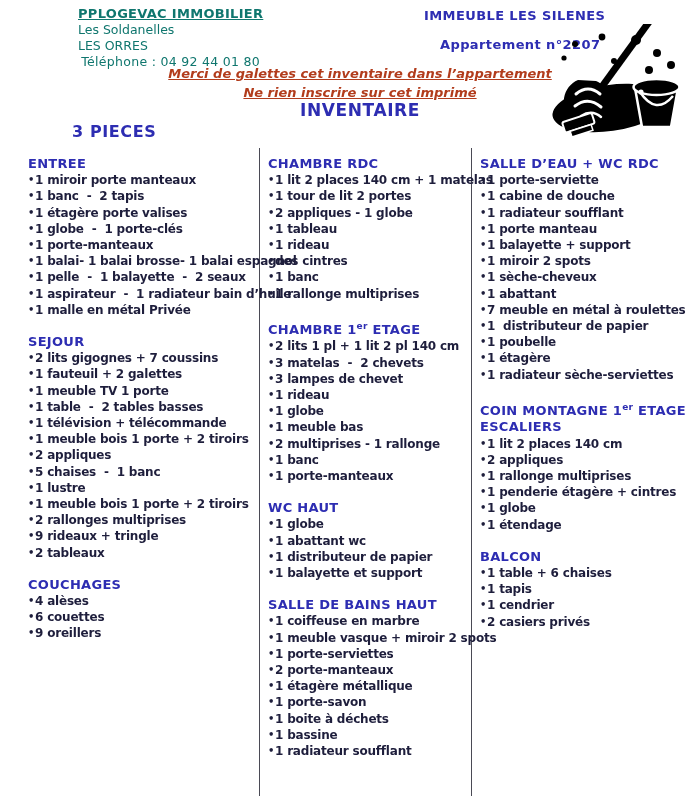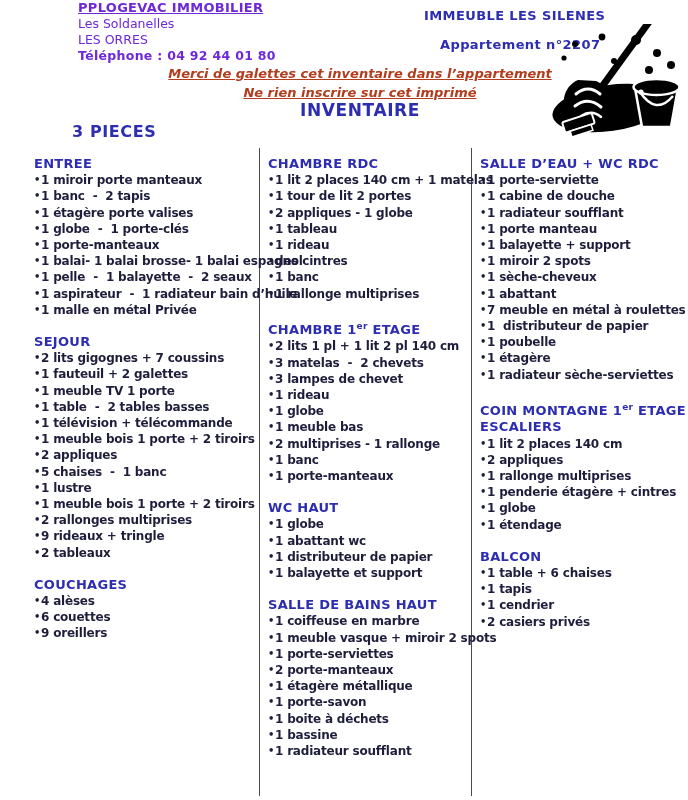--- a/index.html
+++ b/index.html
@@ -1,40 +1,40 @@
 <!DOCTYPE html>
 <html><head>
 <meta charset="utf-8">
 <style>
   html,body{margin:0;padding:0;background:#ffffff;}
   .page{
     position:relative;width:688px;height:800px;background:#ffffff;
     font-family:"DejaVu Sans",sans-serif;overflow:hidden;color:#1e1e3c;
   }
   
-  .agency{position:absolute;left:78px;top:0;color:#6d28d9;font-size:12.5px;line-height:16px;}
+  .agency{position:absolute;left:78px;top:6px;color:#0f766e;font-size:12.5px;line-height:16px;}
   .agency-name{font-weight:bold;text-decoration:underline;font-size:13px;letter-spacing:.3px;}
-  .agency-phone{font-weight:bold;letter-spacing:.3px;}
+  .agency-phone{font-weight:normal;letter-spacing:.3px;text-align:center;}
   .building{position:absolute;left:424px;top:8px;color:#2d2db2;font-size:13px;font-weight:bold;letter-spacing:.4px;}
   .building-apartment{margin-top:14px;margin-left:16px;}
   .clipart{position:absolute;left:548px;top:24px;}
   .notice{position:absolute;left:72px;top:64px;width:576px;text-align:center;
     color:#b23c1c;font-style:italic;font-weight:bold;font-size:13px;line-height:19px;}
   .notice div{text-decoration:underline;}
   .doc-title{position:absolute;left:72px;top:100px;width:576px;text-align:center;
     color:#2d2db2;font-weight:bold;font-size:17px;letter-spacing:.6px;}
   .doc-subtitle{position:absolute;left:72px;top:122px;width:576px;text-align:left;
     color:#2d2db2;font-weight:bold;font-size:16px;letter-spacing:.6px;}
   
   .columns{position:absolute;left:0;top:150px;width:688px;height:650px;}
   .vline{position:absolute;top:-2px;height:648px;width:1px;background:#4a4a55;}
   .vline1{left:259px;}
   .vline2{left:471px;}
   .col{position:absolute;top:6px;}
-  .col1{left:34px;width:216px;}
+  .col1{left:28px;width:216px;}
   .col2{left:268px;width:198px;}
   .col3{left:480px;width:204px;}
   .section{margin-bottom:16px;}
   .section-title{color:#2d2db2;font-weight:bold;font-size:13px;line-height:16.2px;letter-spacing:.3px;white-space:nowrap;}
   .section-title sup{font-size:9px;}
   .item{font-size:12px;line-height:16.2px;color:#1e1e3c;font-weight:600;white-space:pre;letter-spacing:-.2px;}
   .bullet{display:inline-block;width:7px;font-size:10px;vertical-align:1px;}
 </style>
 </head>
 <body>

